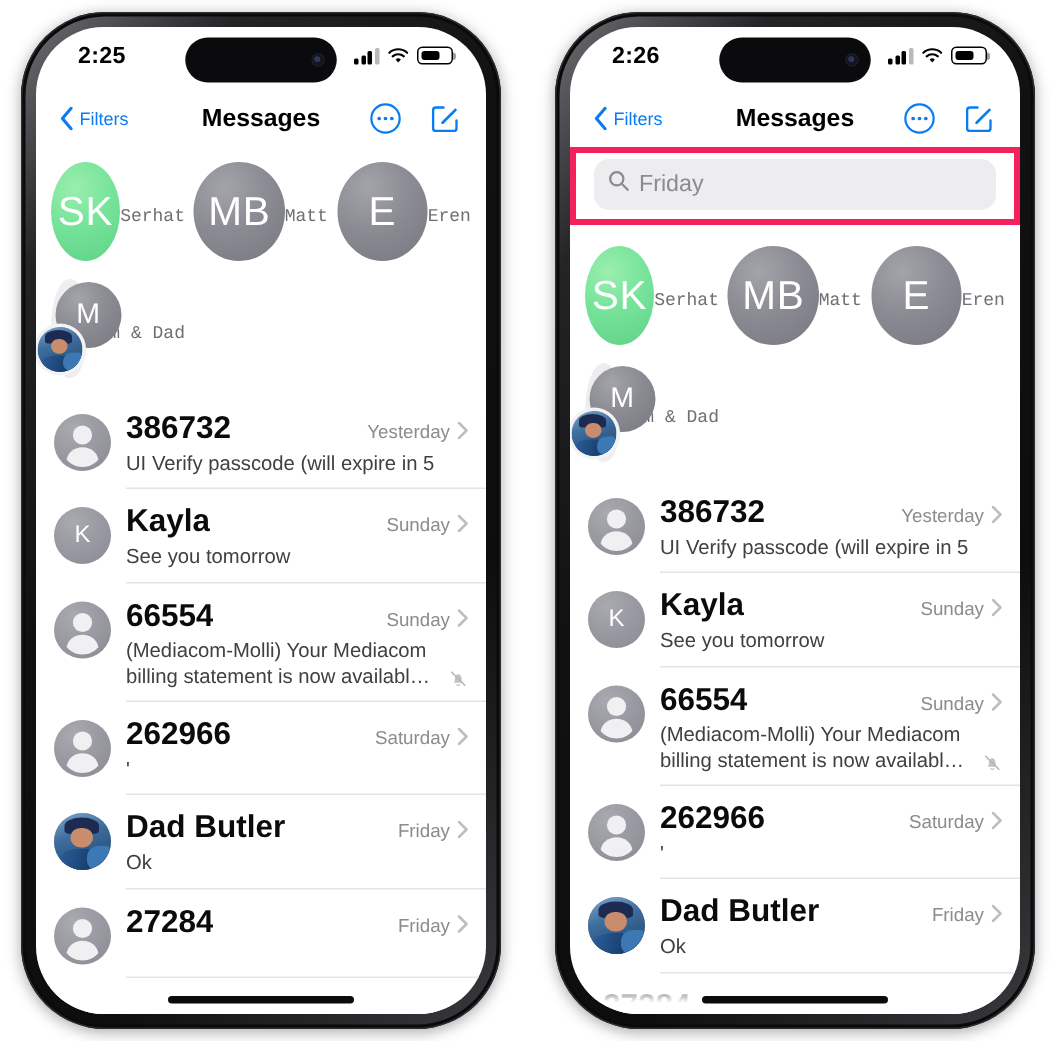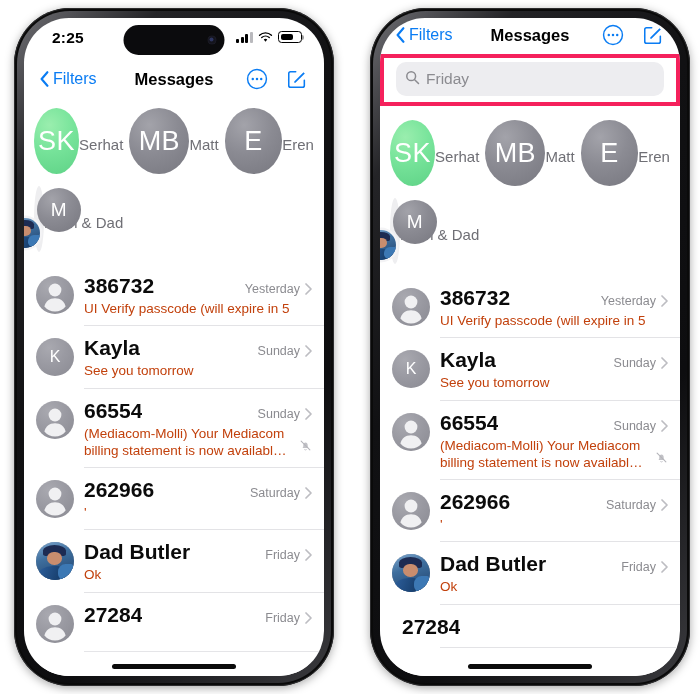--- a/index.html
+++ b/index.html
@@ -91,21 +91,21 @@
 
   
   .navbar {
     position: relative;
     height: 34px;
     display: flex; align-items: center;
     padding: 0 16px;
   }
   .nav-back {
     display: flex; align-items: center; gap: 4px;
-    color: #0a7cf3; font-size: 16px;
+    color: #0a7cf3; font-size: 12px;
     cursor: pointer;
   }
   .chev-left { width: 9px; height: 16px; flex: none; }
   .nav-title {
     position: absolute; left: 0; right: 0; text-align: center;
     font-size: 16.5px; font-weight: bold; color: #000;
     pointer-events: none;
   }
   .nav-actions {
     margin-left: auto; display: flex; align-items: center; gap: 18px;
@@ -143,22 +143,22 @@
     cursor: pointer;
   }
   .pin-av {
     width: 66px; height: 66px; border-radius: 50%;
     display: flex; align-items: center; justify-content: center;
     color: #fff; font-size: 27px; letter-spacing: .5px;
   }
   .pin-av.green { background: radial-gradient(circle at 34% 26%, #9aeeae 0%, #78e49b 42%, #5ed286 100%); }
   .pin-av.gray  { background: radial-gradient(circle at 34% 26%, #a3a3aa 0%, #8b8b93 45%, #77777f 100%); }
   .pin-label {
-    margin-top: 6px; font-size: 15px; color: #6f6f75;
-    max-width: 84px; text-align: center; white-space: nowrap;
+    margin-top: 6px; font-size: 12px; color: #6f6f75;
+    max-width: 84px; text-align: center; white-space: nowrap; font-family: Liberation Mono, monospace;
   }
   
   .pin-av.group {
     position: relative; background: #eeeef0;
   }
   .pin-av.group .g-big {
     position: absolute; left: 3px; top: 2px;
     width: 44px; height: 44px; border-radius: 50%;
     background: radial-gradient(circle at 34% 26%, #a3a3aa 0%, #8b8b93 45%, #77777f 100%);
     display: flex; align-items: center; justify-content: center;
@@ -223,29 +223,29 @@
     color: #fff; font-size: 16px;
   }
   .glyph-person { display: block; }
   .row-main { flex: 1; min-width: 0; padding-left: 10px; padding-top: 1px; }
   .row-top { display: flex; align-items: baseline; }
   .row-title {
     font-size: 21px; font-weight: bold; color: #0b0b0b;
     white-space: nowrap; overflow: hidden; text-overflow: ellipsis;
   }
   .row-meta {
-    margin-left: auto; display: flex; align-items: center; gap: 5px;
+    margin-left: auto; display: flex; align-items: flex-start; gap: 5px;
     flex: none; padding-left: 8px;
   }
   .row-date { font-size: 12.5px; color: #8b8b90; }
   .chev-right { width: 7px; height: 12px; flex: none; }
   .row-preview {
     margin-top: 2px;
-    font-size: 13.5px; color: #c2410c; line-height: 1.28;
-    display: flex; align-items: center;
+    font-size: 13.5px; color: #404040; line-height: 1.28;
+    display: flex; align-items: flex-end;
   }
   .row-preview .txt {
     flex: 1; min-width: 0;
     display: -webkit-box; -webkit-line-clamp: 2; -webkit-box-orient: vertical;
     overflow: hidden;
   }
   .mute-ico { flex: none; margin-left: 6px; margin-top: 7px; }
 
   
   .home-ind {
@@ -478,20 +478,46 @@
           </div>
           <div class="row"></div>
         </div>
         <div class="screen-fade"></div>
         <div class="home-ind"></div>
       </div>
     </div>
     <div class="phone right">
       <div class="bezel-hi"></div>
       <div class="screen">
+        <div class="statusbar">
+          <div class="sb-time">2:26</div>
+          <div class="notch">
+            <span class="cam">
+              <i></i>
+            </span>
+          </div>
+          <div class="sb-right">
+            <div class="bars">
+              <i></i>
+              <i></i>
+              <i></i>
+              <i></i>
+            </div>
+            <div class="wifi">
+              <svg viewBox="0 0 16 12" width="15" height="11" aria-hidden="true">
+                <path d="M8 10.6l1.9-2.3a2.9 2.9 0 00-3.8 0z" fill="#000"></path>
+                <path d="M3.9 6.1a6.1 6.1 0 018.2 0" stroke="#000" stroke-width="1.5" fill="none" stroke-linecap="round"></path>
+                <path d="M1.5 3.5a9.6 9.6 0 0113 0" stroke="#000" stroke-width="1.5" fill="none" stroke-linecap="round"></path>
+              </svg>
+            </div>
+            <div class="batt">
+              <i></i>
+            </div>
+          </div>
+        </div>
         <div class="navbar">
           <div class="nav-back">
             <svg class="chev-left" viewBox="0 0 9 16" fill="none" aria-hidden="true">
               <path d="M7.4 1.2L1.6 8l5.8 6.8" stroke="#0a7cf3" stroke-width="2.1" stroke-linecap="round" stroke-linejoin="round"></path>
             </svg>
             <span>Filters</span>
           </div>
           <div class="nav-title">Messages</div>
           <div class="nav-actions">
             <span class="ico-btn"><svg viewBox="0 0 24 24" width="22" height="22" aria-hidden="true">

